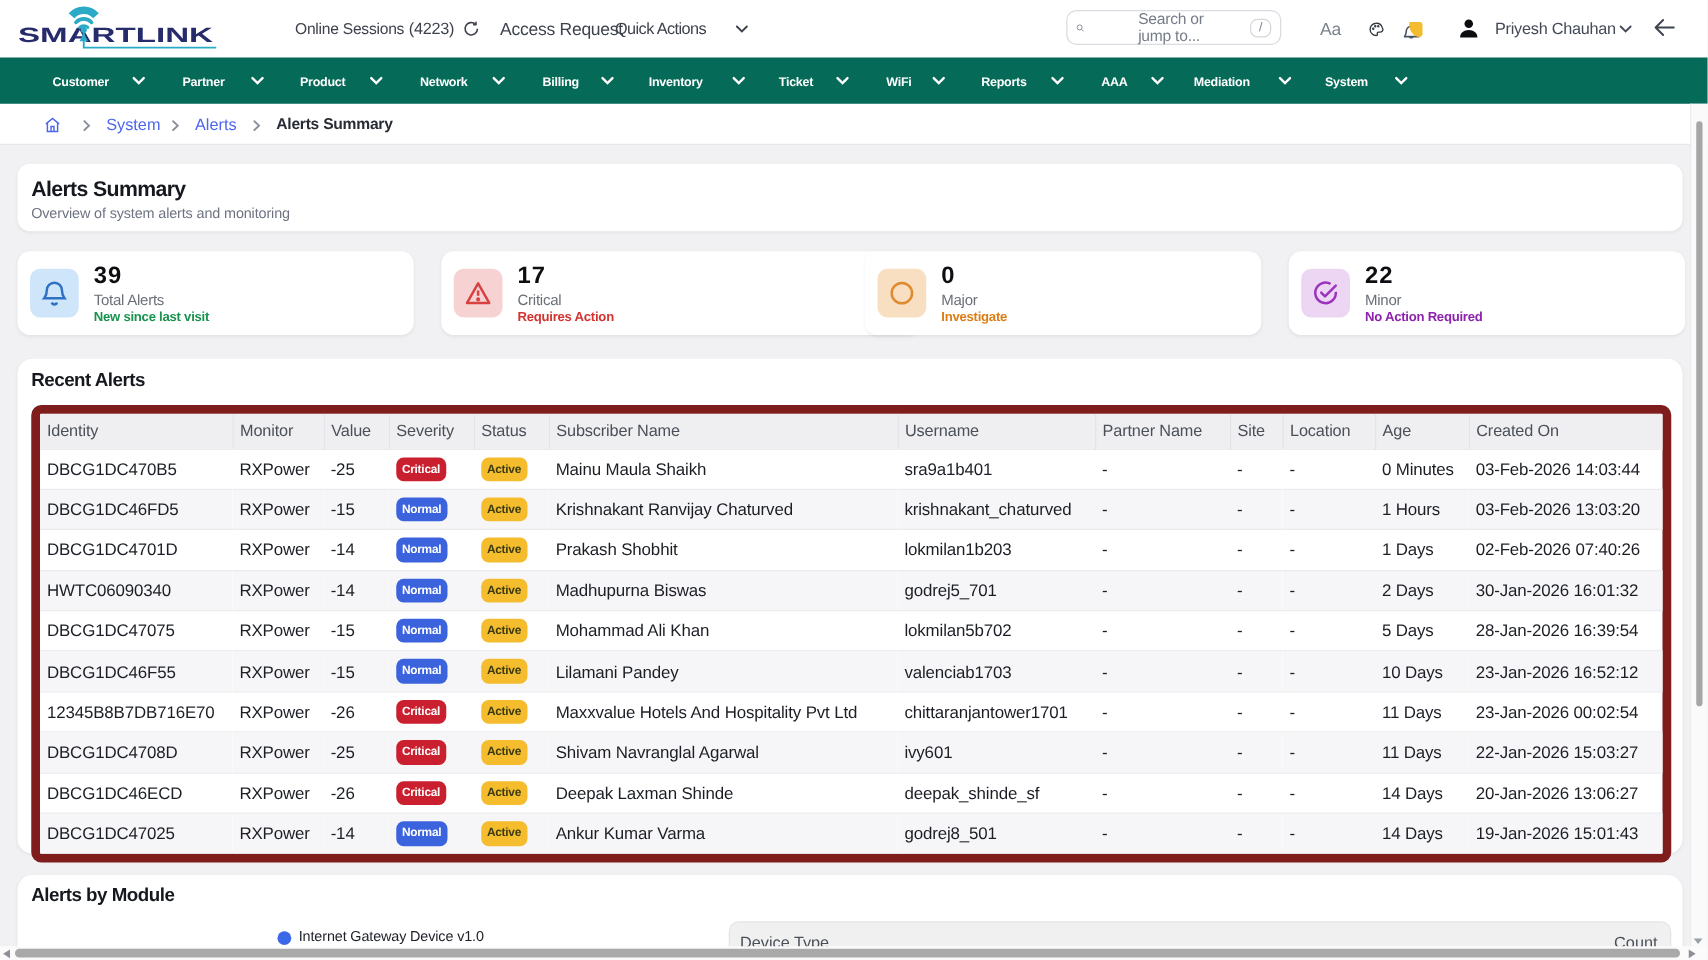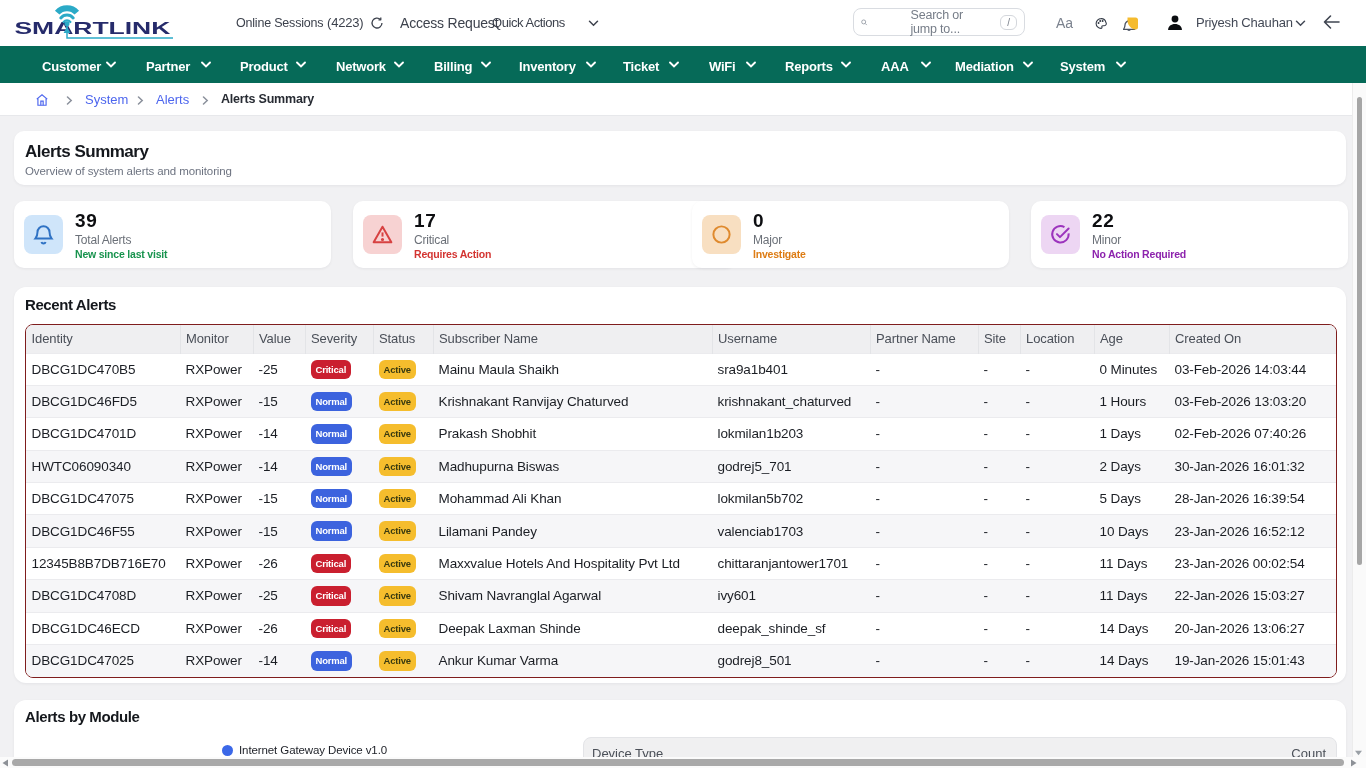--- a/index.html
+++ b/index.html
@@ -1,20 +1,20 @@
 <!DOCTYPE html>
 <html><head>
 <meta charset="utf-8">
 <style>
 * { margin:0; padding:0; box-sizing:border-box; }
 html,body { width:1366px; height:768px; overflow:hidden; font-family:"Liberation Sans", sans-serif; background:#f1f1f3; }
 .topbar { position:absolute; left:0; top:0; width:1366px; height:46px; background:#ffffff; z-index:5; }
 .hlink { position:absolute; top:0; height:46px; line-height:46px; font-size:14px; color:#3d424d; letter-spacing:-0.2px; }
 .navbar { position:absolute; left:0; top:46px; width:1366px; height:37px; background:#066a58; z-index:5; }
-.navitem { position:absolute; top:0; height:37px; line-height:41px; color:#ffffff; font-size:13px; font-weight:700; letter-spacing:-0.2px; white-space:nowrap; }
+.navitem { position:absolute; top:0; height:37px; line-height:41px; color:#ffffff; font-size:10px; font-weight:700; letter-spacing:-0.2px; white-space:nowrap; }
 .navchev { position:absolute; top:15px; }
 .crumbbar { position:absolute; left:0; top:83px; width:1366px; height:33px; background:#ffffff; border-bottom:1px solid #e7e8eb; z-index:4; }
 .crumb { position:absolute; top:0; height:33px; line-height:33px; font-size:13px; }
 .card { position:absolute; background:#ffffff; border-radius:10px; box-shadow:0 1px 3px rgba(16,24,40,.06); }
 .searchbox { position:absolute; left:853px; top:8px; width:172px; height:28px; border:1px solid #d9dce1; border-radius:8px; display:flex; align-items:center; padding:0 7px;gap:37px; }
 .keycap { border:1px solid #d4d7dc; border-radius:6px; font-size:10px; color:#7c828c; padding:1px 6px; margin-left:auto; }
 .statnum { position:absolute; left:61px; top:9px; font-size:19px; font-weight:700; color:#0d0e11; letter-spacing:0.8px; }
 .statlabel { position:absolute; left:61px; top:31.5px; font-size:12px; color:#6b7078; letter-spacing:-0.2px; }
 .statsub { position:absolute; left:61px; top:47px; font-size:10.5px; font-weight:700; letter-spacing:-0.2px; }
 .iconbox { position:absolute; left:10px; top:13.5px; width:39px; height:39px; border-radius:8px; display:flex; align-items:center; justify-content:center; }
@@ -209,21 +209,21 @@
         <path d="M8.6 11.6 L11.5 14.5 L19.8 6.2" stroke-linejoin="round" stroke-linecap="round"></path>
       </svg>
   </div>
   <div class="statnum">22</div>
   <div class="statlabel">Minor</div>
   <div class="statsub" style="color:#8d23ad;">No Action Required</div>
 </div>
 
 <div class="card" style="left:14px; top:287px; width:1332px; height:396px; border-radius:12px;">
   <div style="position:absolute; left:11px; top:9px; font-size:15px; font-weight:700; color:#15181d; letter-spacing:-0.4px;">Recent Alerts</div>
-  <div style="position:absolute; left:11px; top:37px; width:1312px; border:1px solid #7f1d1d; border-radius:8px; overflow:hidden;">
+  <div style="position:absolute; left:11px; top:37px; width:1312px; border:7px solid #7f1d1d; border-radius:8px; overflow:hidden;">
     <table class="alerts">
       <colgroup>
         <col style="width:154px">
           <col style="width:73px">
           <col style="width:52px">
           <col style="width:68px">
           <col style="width:60px">
           <col style="width:279px">
           <col style="width:158px">
           <col style="width:108px">

